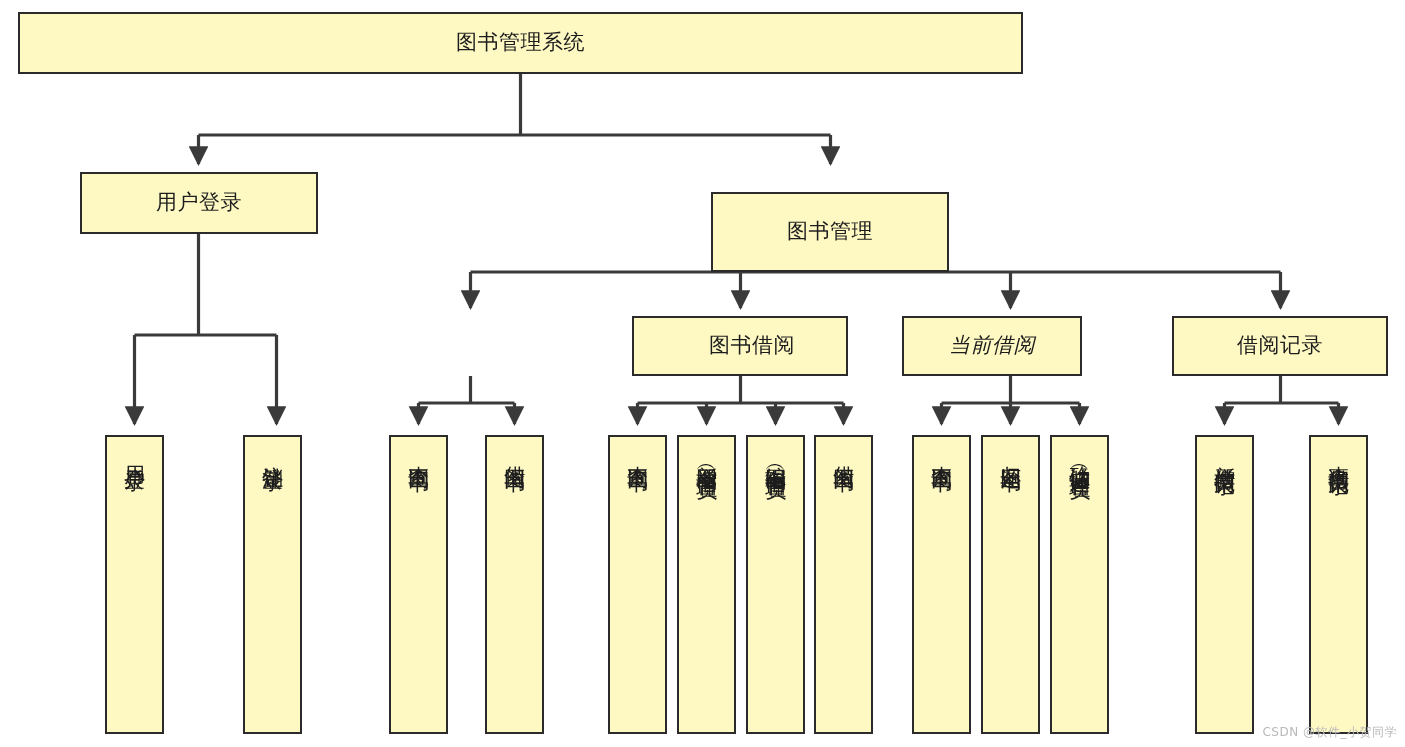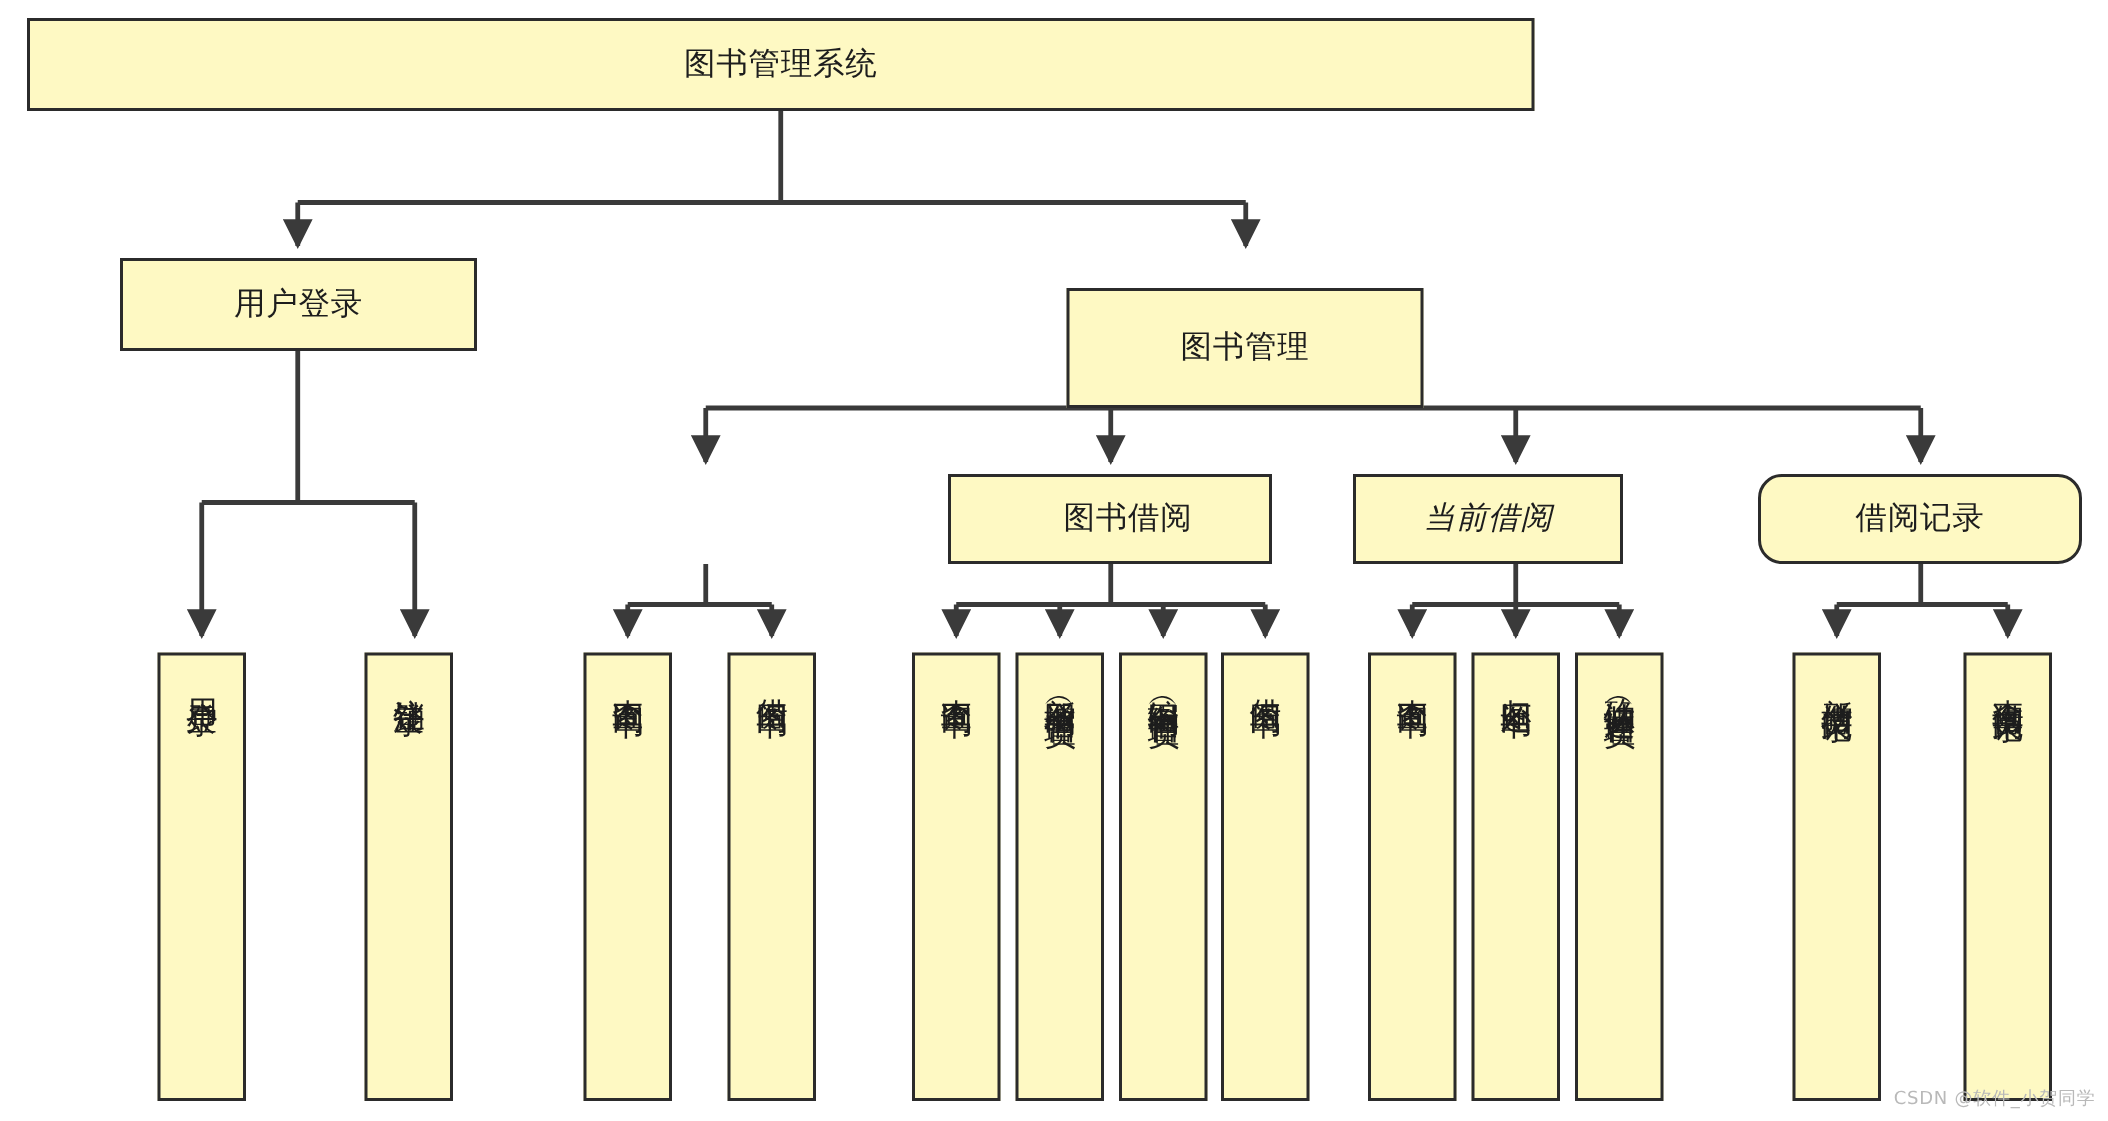--- a/index.html
+++ b/index.html
@@ -139,21 +139,21 @@
 
 
   <div class="node horizontal" style="left:632px; top:316px; width:216px; height:60px;padding-left:24px;">
     <span class="node-label">图书借阅</span>
   </div>
 
   <div class="node horizontal" style="left:902px; top:316px; width:180px; height:60px;font-style:italic;">
     <span class="node-label">当前借阅</span>
   </div>
 
-  <div class="node horizontal" style="left:1172px; top:316px; width:216px; height:60px;border-radius:16px;">
+  <div class="node horizontal" style="left:1172px; top:316px; width:216px; height:60px;">
     <span class="node-label">借阅记录</span>
   </div>
 
   <div class="node vertical" style="left:105px; top:435px; width:59px; height:299px;">
     <span class="node-label">用户登录</span>
   </div>
 
   <div class="node vertical" style="left:243px; top:435px; width:59px; height:299px;">
     <span class="node-label">注销登录</span>
   </div>

